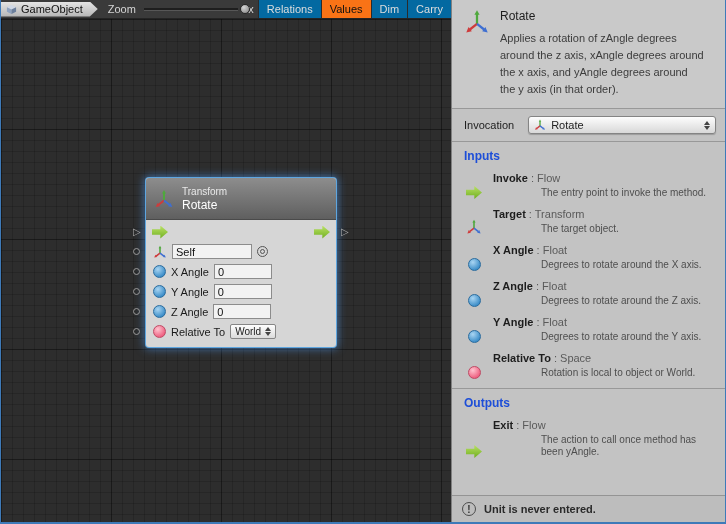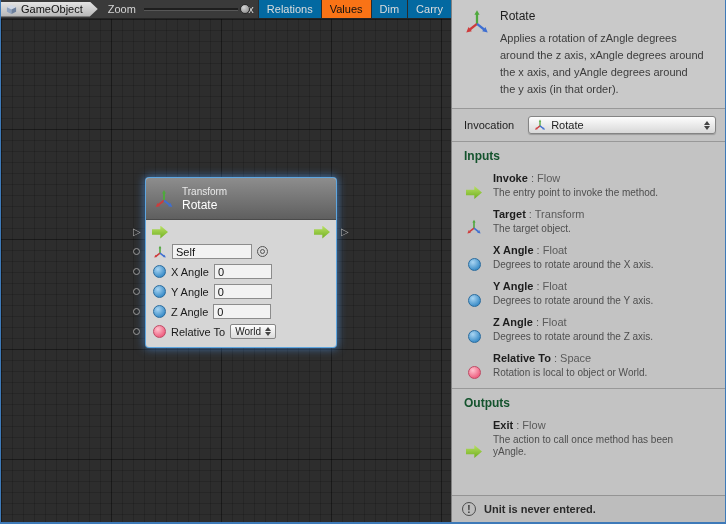--- a/index.html
+++ b/index.html
@@ -66,27 +66,27 @@
 
   
   .sidebar{flex:1;background:#c3c3c3;border-left:1px solid #808080;display:flex;flex-direction:column;overflow:hidden;}
   .insp-header{padding:9px 10px 10px 12px;display:flex;gap:10px;background:#c9c9c9;}
   .insp-title{font-size:12px;color:#1d1d1d;margin-bottom:7px;}
   .insp-desc{font-size:11px;color:#3c3c3c;line-height:17px;max-width:206px;}
   .invocation-row{border-top:1px solid #989898;border-bottom:1px solid #989898;padding:7px 9px 7px 12px;display:flex;align-items:center;}
   .invocation-label{color:#1d1d1d;}
   .dropdown{margin-left:14px;flex:1;height:18px;display:flex;align-items:center;gap:5px;padding:0 5px;background:linear-gradient(#fdfdfd,#d8d8d8);border:1px solid #848484;border-radius:3px;box-shadow:0 1px 1px rgba(0,0,0,.2);cursor:pointer;font-size:11px;}
   .dropdown .updown{margin-left:auto;}
-  .section-header{padding:7px 12px 5px;font-weight:bold;font-size:12px;color:#14532d;}
+  .section-header{padding:7px 12px 5px;font-weight:bold;font-size:12px;color:#1d4ed8;}
   .outputs-section{border-top:1px solid #989898;margin-top:4px;}
   .entry{padding:4px 10px 5px 14px;display:flex;gap:11px;align-items:flex-end;}
   .entry-icon-col{width:16px;display:flex;justify-content:center;padding-top:1px;flex:0 0 16px;}
   .entry-name{font-weight:bold;color:#1d1d1d;}
   .entry-type{color:#5a5a5a;}
-  .entry-desc{font-size:10px;color:#4e4e4e;margin-top:3px;line-height:12px;max-width:210px;}
+  .entry-desc{font-size:10px;color:#4e4e4e;margin-top:3px;line-height:12px;max-width:210px;margin-left:48px;}
   .spacer{flex:1;}
   .warning-bar{border-top:1px solid #949494;background:#bdbdbd;padding:6px 10px;display:flex;align-items:center;gap:8px;}
   .warn-icon{width:14px;height:14px;border:1px solid #4c4c4c;border-radius:50%;display:inline-flex;align-items:center;justify-content:center;flex:0 0 auto;color:#333;font-weight:bold;font-size:10px;}
   .warn-icon::after{content:"!";}
   .warning-text{font-weight:bold;color:#2a2a2a;}
 </style>
 </head>
 <body>
 
 <div class="app">
@@ -265,32 +265,32 @@
         <div><span class="entry-name">X Angle</span><span class="entry-type"> : </span><span class="entry-type">Float</span></div>
         <div class="entry-desc">Degrees to rotate around the X axis.</div>
       </div>
     </div>
 
     <div class="entry">
       <span class="entry-icon-col">
           <span class="dot dot-float"></span>
         </span>
       <div>
+        <div><span class="entry-name">Z Angle</span><span class="entry-type"> : </span><span class="entry-type">Float</span></div>
+        <div class="entry-desc">Degrees to rotate around the Z axis.</div>
+      </div>
+    </div>
+
+    <div class="entry">
+      <span class="entry-icon-col">
+          <span class="dot dot-float"></span>
+        </span>
+      <div>
         <div><span class="entry-name">Y Angle</span><span class="entry-type"> : </span><span class="entry-type">Float</span></div>
         <div class="entry-desc">Degrees to rotate around the Y axis.</div>
-      </div>
-    </div>
-
-    <div class="entry">
-      <span class="entry-icon-col">
-          <span class="dot dot-float"></span>
-        </span>
-      <div>
-        <div><span class="entry-name">Z Angle</span><span class="entry-type"> : </span><span class="entry-type">Float</span></div>
-        <div class="entry-desc">Degrees to rotate around the Z axis.</div>
       </div>
     </div>
 
     <div class="entry">
       <span class="entry-icon-col">
           <span class="dot dot-space"></span>
         </span>
       <div>
         <div><span class="entry-name">Relative To</span><span class="entry-type"> : </span><span class="entry-type">Space</span></div>
         <div class="entry-desc">Rotation is local to object or World.</div>

